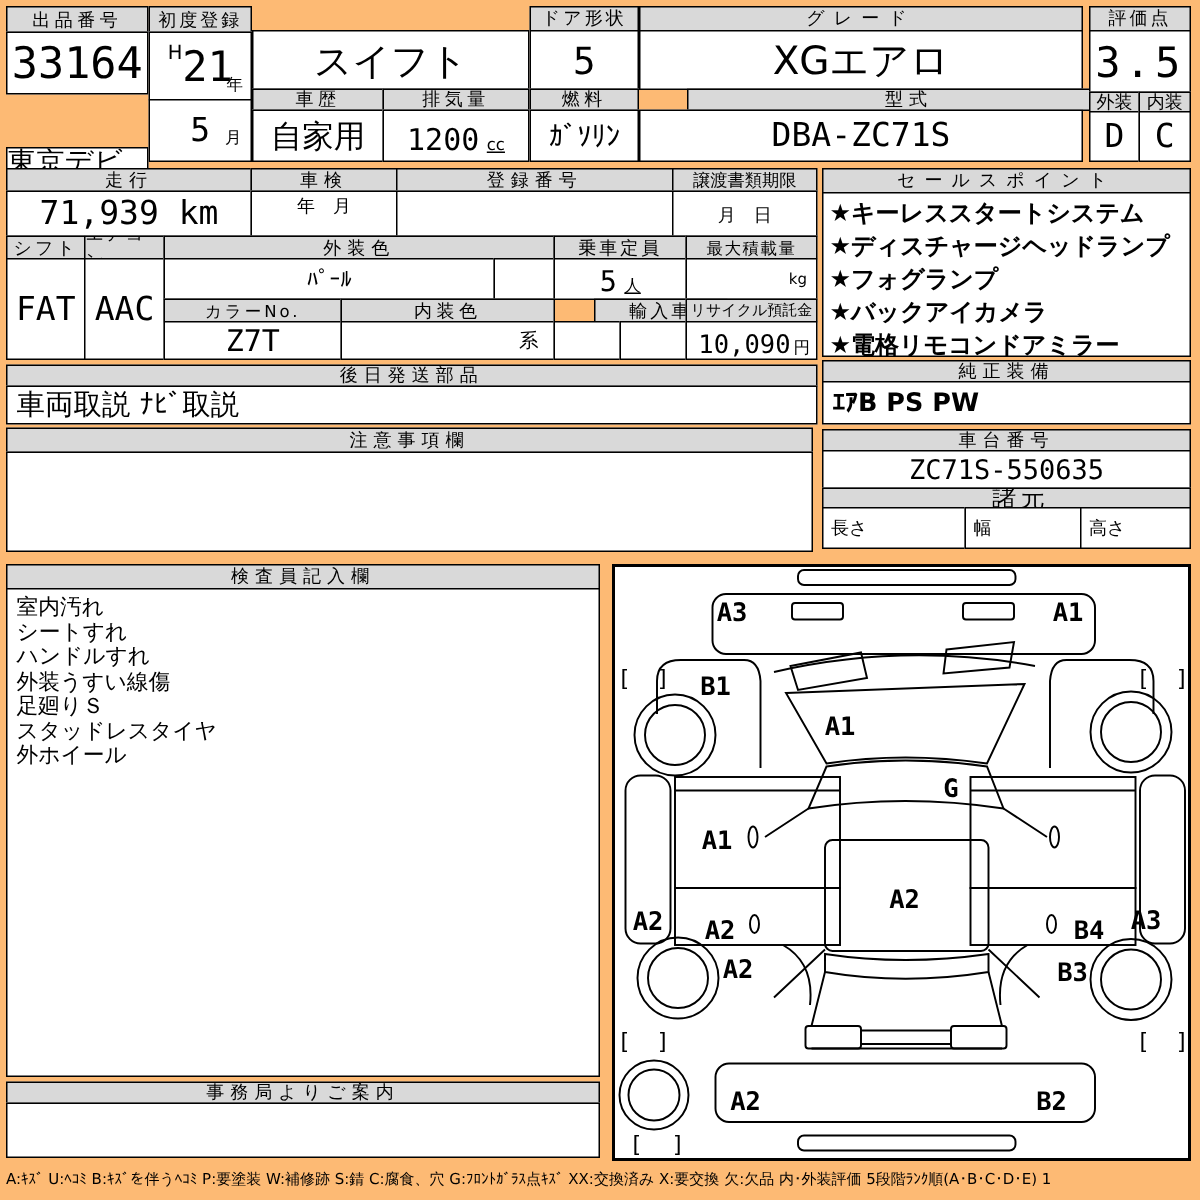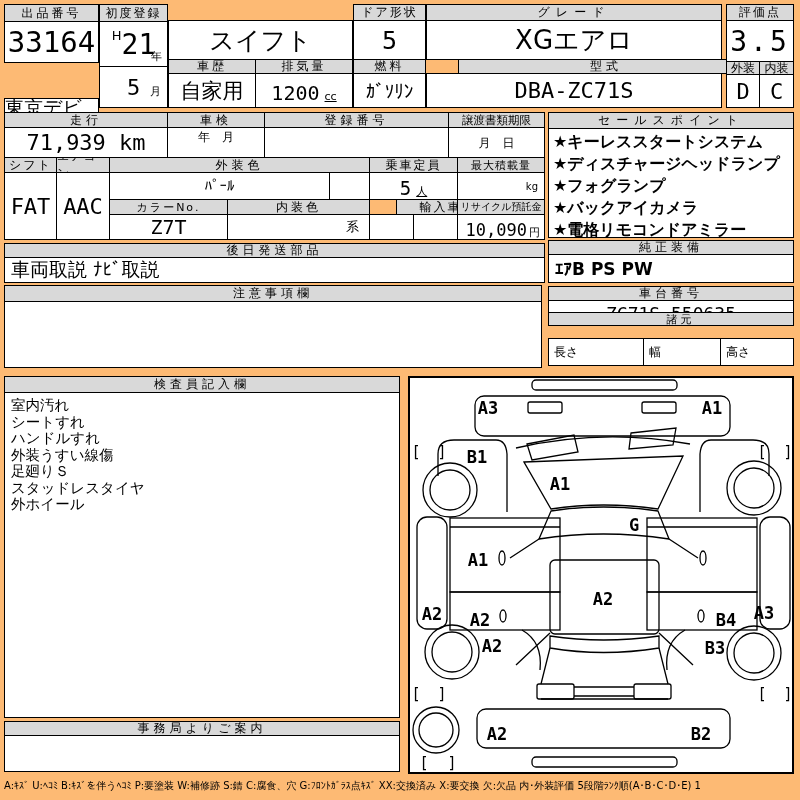--- a/index.html
+++ b/index.html
@@ -121,21 +121,21 @@
       <div class="sp-item">★フォグランプ</div>
       <div class="sp-item">★バックアイカメラ</div>
       <div class="sp-item">★電格リモコンドアミラー</div>
     </div>
 
   <div class="abs cell hdr ls4" style="left:548px;top:240px;width:246px;height:15px;">純正装備</div>
   <div class="abs cell left" style="left:548px;top:254px;width:246px;height:29px;padding-left:6px;font-size:17px;font-weight:bold;">ｴｱB PS PW</div>
 
   <div class="abs cell hdr ls4" style="left:548px;top:286px;width:246px;height:15px;">車台番号</div>
   <div class="abs cell mono" style="left:548px;top:300px;width:246px;height:26px;font-size:18px;">ZC71S-550635</div>
-  <div class="abs cell hdr ls3" style="left:548px;top:312px;width:246px;height:14px;font-size:11px;padding-left:19px;">諸元</div>
+  <div class="abs cell hdr ls3" style="left:548px;top:325px;width:246px;height:14px;font-size:16px;padding-left:19px;">諸元</div>
   <div class="abs cell left fs12" style="left:548px;top:338px;width:96px;height:28px;padding-left:5px;">長さ</div>
   <div class="abs cell left fs12" style="left:643px;top:338px;width:78px;height:28px;padding-left:5px;">幅</div>
   <div class="abs cell left fs12" style="left:720px;top:338px;width:74px;height:28px;padding-left:5px;">高さ</div>
 
   <div class="abs cell hdr ls4" style="left:4px;top:376px;width:396px;height:17px;">検査員記入欄</div>
   <div class="abs cell hdr ls4" style="left:4px;top:721px;width:396px;height:15px;">事務局よりご案内</div>
 
   <div class="abs" style="left:4px;top:392px;width:396px;height:326px;border:1px solid #000;box-sizing:border-box;padding:4px 0 0 6px;background:#fff;">
       <div class="insp-item">室内汚れ</div>
       <div class="insp-item">シートすれ</div>

